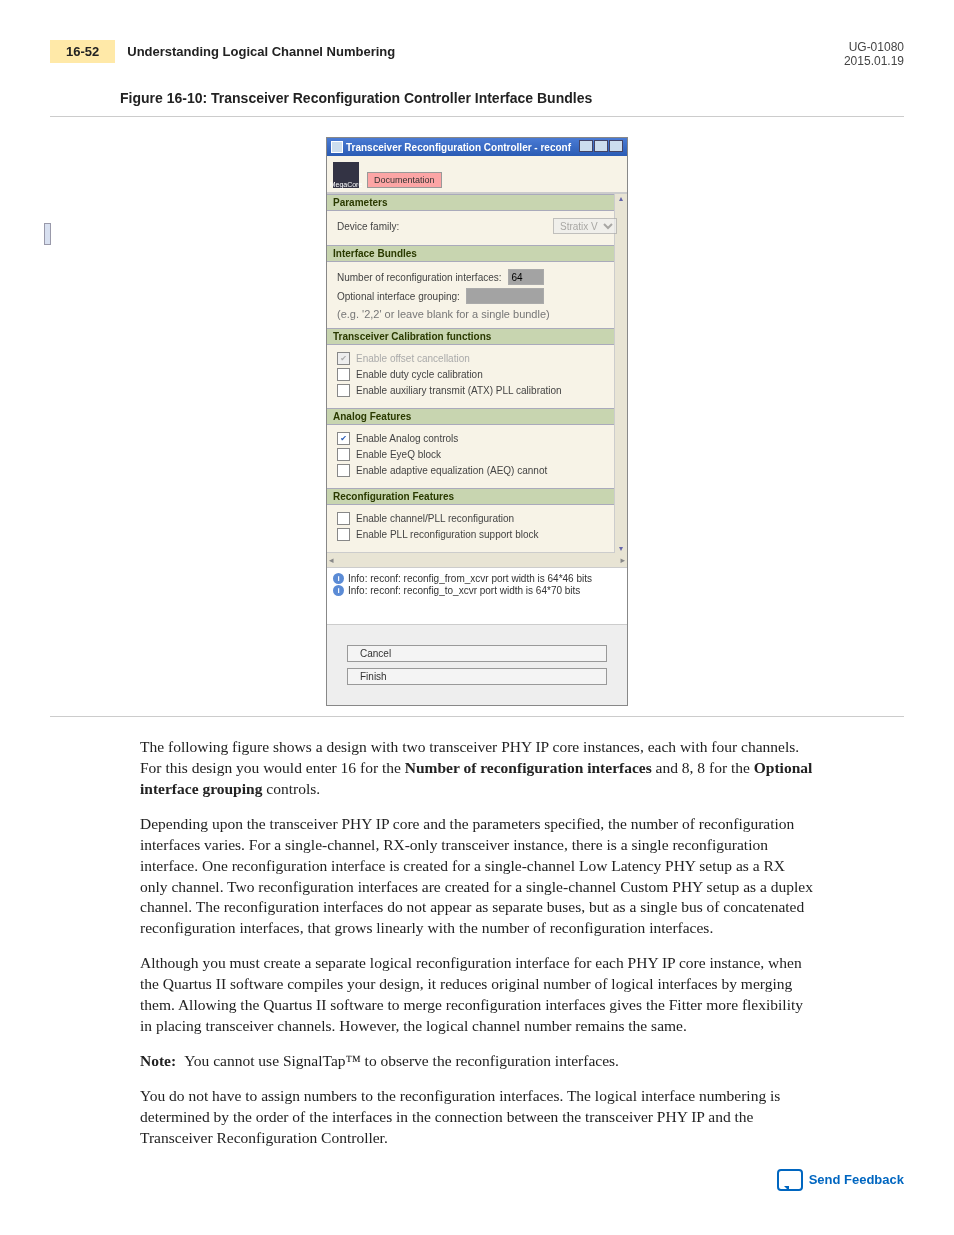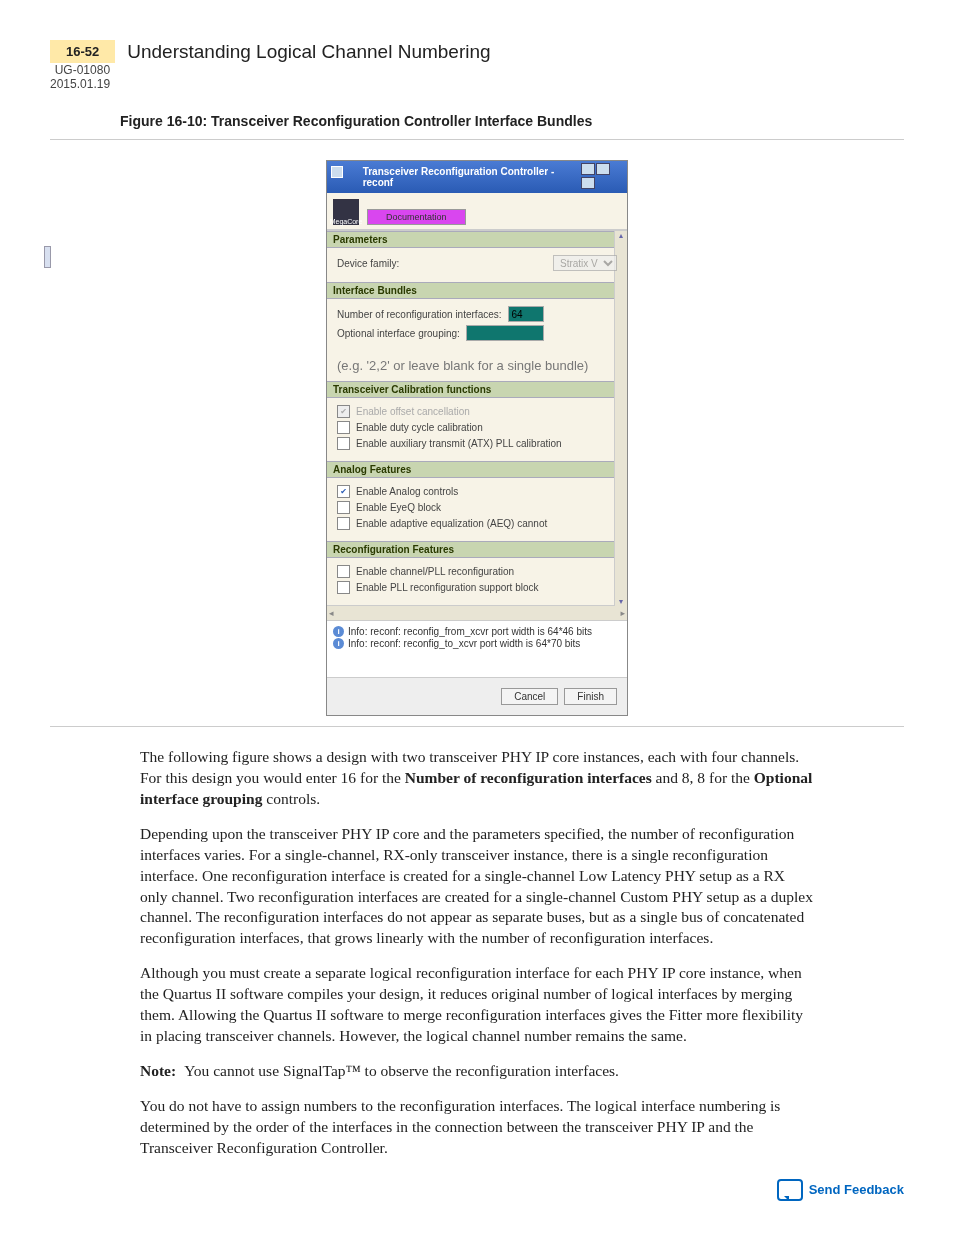--- a/index.html
+++ b/index.html
@@ -9,39 +9,38 @@
     background: #fff;
     color: #222;
     width: 954px;
   }
   .page {
     padding: 40px 50px 40px 50px;
     box-sizing: border-box;
   }
   .header-row {
     display: flex;
-    justify-content: flex-start;
+    justify-content: space-between;
     align-items: flex-start;
     font-family: Arial, Helvetica, sans-serif;
-    flex-direction: column;
   }
   .page-num-box {
     background: #ffe9a8;
     padding: 4px 16px;
     font-weight: bold;
     font-size: 13px;
     margin-right: 12px;
   }
   .header-left {
     display:flex;
     align-items:center;
   }
   .section-title {
-    font-weight: normal;
-    font-size: 19px;
+    font-weight: bold;
+    font-size: 13px;
   }
   .header-right {
     text-align: right;
     font-size: 12px;
     color:#444;
   }
   .figure-caption {
     font-family: Arial, Helvetica, sans-serif;
     font-weight: bold;
     font-size: 14px;
@@ -83,21 +82,21 @@
     gap:8px;
     border-bottom:1px solid #ccc;
   }
   .dlg-head .logo{
     width:26px;height:26px;background:#334; color:#fff; font-size:7px; display:flex;align-items:flex-end;justify-content:center;
   }
   .dlg-head .titleblock{flex:1;}
   .dlg-head .t1{font-weight:bold;font-size:12px;color:#333;line-height:1.1;}
   .dlg-head .t2{font-size:9px;color:#666;}
   .docbtn{
-    border:1px solid #999;background:#d946ef;padding:2px 18px;font-size:9px;align-self:flex-end;
+    border:1px solid #999;background:#fca5a5;padding:2px 6px;font-size:9px;align-self:flex-end;
   }
   .dlg-body{
     background:#f7f3e7;
     padding:0;
     border-top:1px solid #ccc;
     max-height:400px;
     position:relative;
   }
   .grp-hdr{
     background:#c8d5b0;
@@ -107,40 +106,40 @@
     padding:2px 6px;
     border-top:1px solid #aab;
     border-bottom:1px solid #aab;
   }
   .grp-body{
     padding:4px 10px 8px 10px;
   }
   .row{display:flex;align-items:center;gap:6px;margin:3px 0;}
   .row label{color:#444;}
   .inp{
-    border:1px solid #aaa;background:#0f766e;height:14px;padding:0 3px;font-size:10px;
+    border:1px solid #aaa;background:#a3a3a3;height:14px;padding:0 3px;font-size:10px;
   }
   .sel{
     border:1px solid #aaa;background:#eee;color:#888;height:16px;font-size:10px;padding:0 2px;
   }
-  .hint{color:#777;font-size:13px;margin-top:17px;}
+  .hint{color:#777;font-size:11px;margin-top:4px;}
   .cb{width:11px;height:11px;border:1px solid #888;background:#fff;display:inline-flex;align-items:center;justify-content:center;font-size:8px;color:#2a5bb4;flex:0 0 auto;}
   .cb.checked::after{content:"✔";}
   .cb.disabled{background:#eee;color:#aaa;}
   .scroll-h{
     height:14px;background:#e8e4d4;border-top:1px solid #ccc;display:flex;align-items:center;justify-content:space-between;padding:0 2px;color:#888;font-size:9px;
   }
   .infoarea{
     background:#fff;border-top:1px solid #ccc;padding:4px 6px;font-size:10px;color:#333;
     min-height:48px;
   }
   .infoarea .infoline{display:flex;align-items:center;gap:4px;margin:1px 0;}
   .iicon{width:11px;height:11px;border-radius:50%;background:#5b8bd5;color:#fff;display:inline-flex;align-items:center;justify-content:center;font-size:8px;font-weight:bold;}
   .dlg-foot{
-    background:#eee;padding:10px;display:flex;justify-content:flex-end;gap:6px;border-top:1px solid #ccc;
+    background:#eee;padding:20px;display:flex;justify-content:flex-end;gap:6px;border-top:1px solid #ccc;flex-direction:column;
   }
   .dlg-foot .btn{
     border:1px solid #999;background:#f4f4f4;padding:2px 12px;font-size:10px;
   }
   .vscroll{
     position:absolute;right:0;top:0;bottom:14px;width:12px;background:#e8e4d4;border-left:1px solid #ccc;
     display:flex;flex-direction:column;justify-content:space-between;align-items:center;color:#66a;font-size:8px;
   }
   
   .body-text {
@@ -193,21 +192,21 @@
     </div>
   </div>
 
   <div class="figure-caption">Figure 16-10: Transceiver Reconfiguration Controller Interface Bundles</div>
   <hr class="sep">
 
   <div class="dlg-outer">
   <div class="dialog-wrap">
     <div class="side-handle"></div>
     <div class="dlg-titlebar">
-      <span style="display:flex;align-items:flex-start;gap:20px;">
+      <span style="display:flex;align-items:flex-end;gap:3px;">
         <span style="display:inline-block;width:10px;height:10px;background:#cde;border:1px solid #fff;"></span>
         <span>Transceiver Reconfiguration Controller - reconf</span>
       </span>
       <span class="winbtns"><span></span><span></span><span></span></span>
     </div>
     <div class="dlg-head">
       <div class="logo">MegaCore</div>
       <div class="docbtn">Documentation</div>
     </div>
     <div class="dlg-body">

